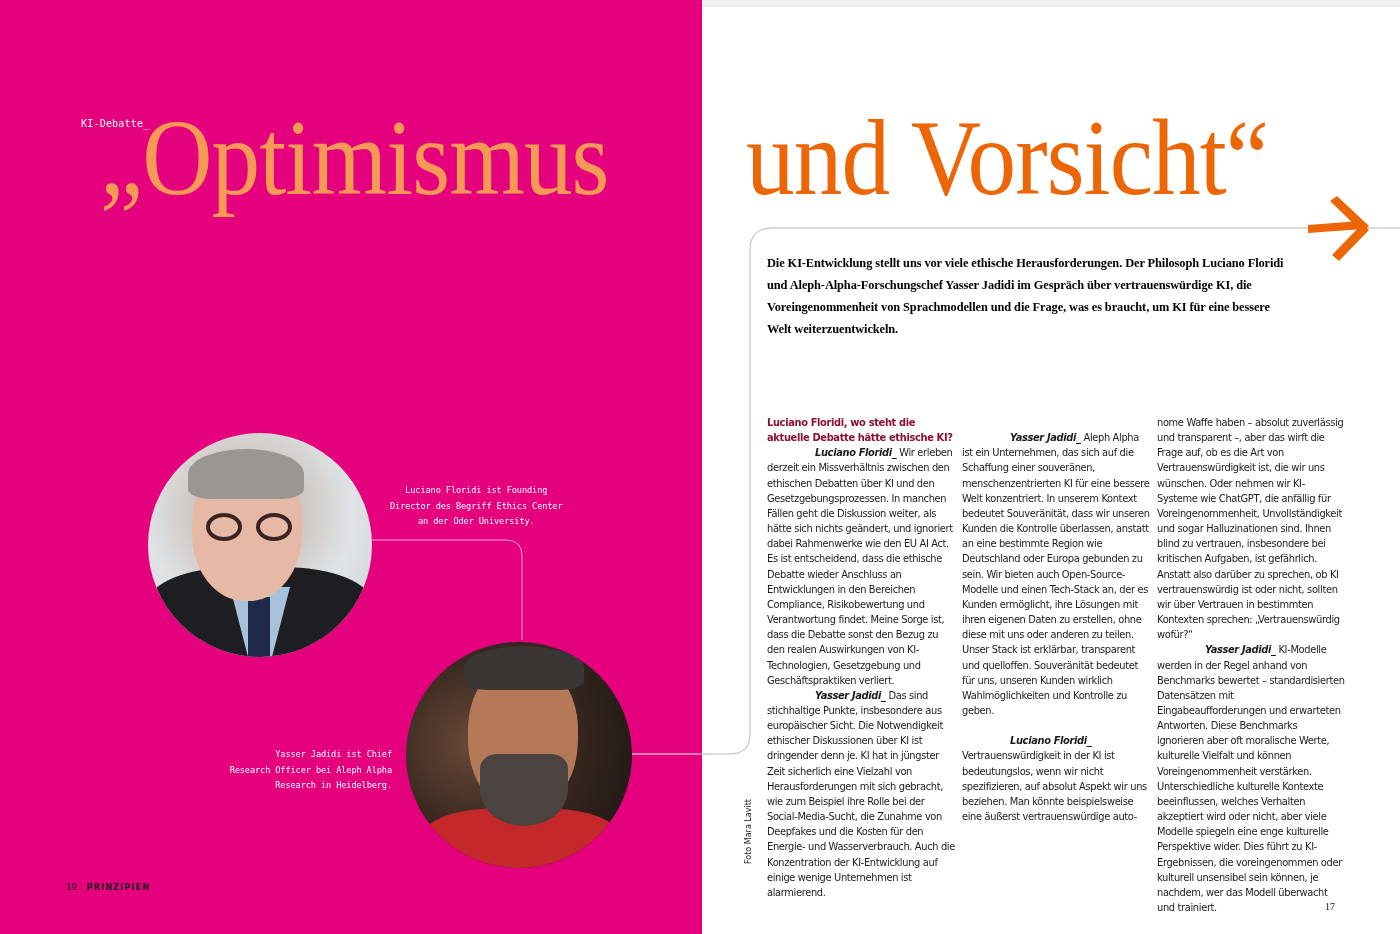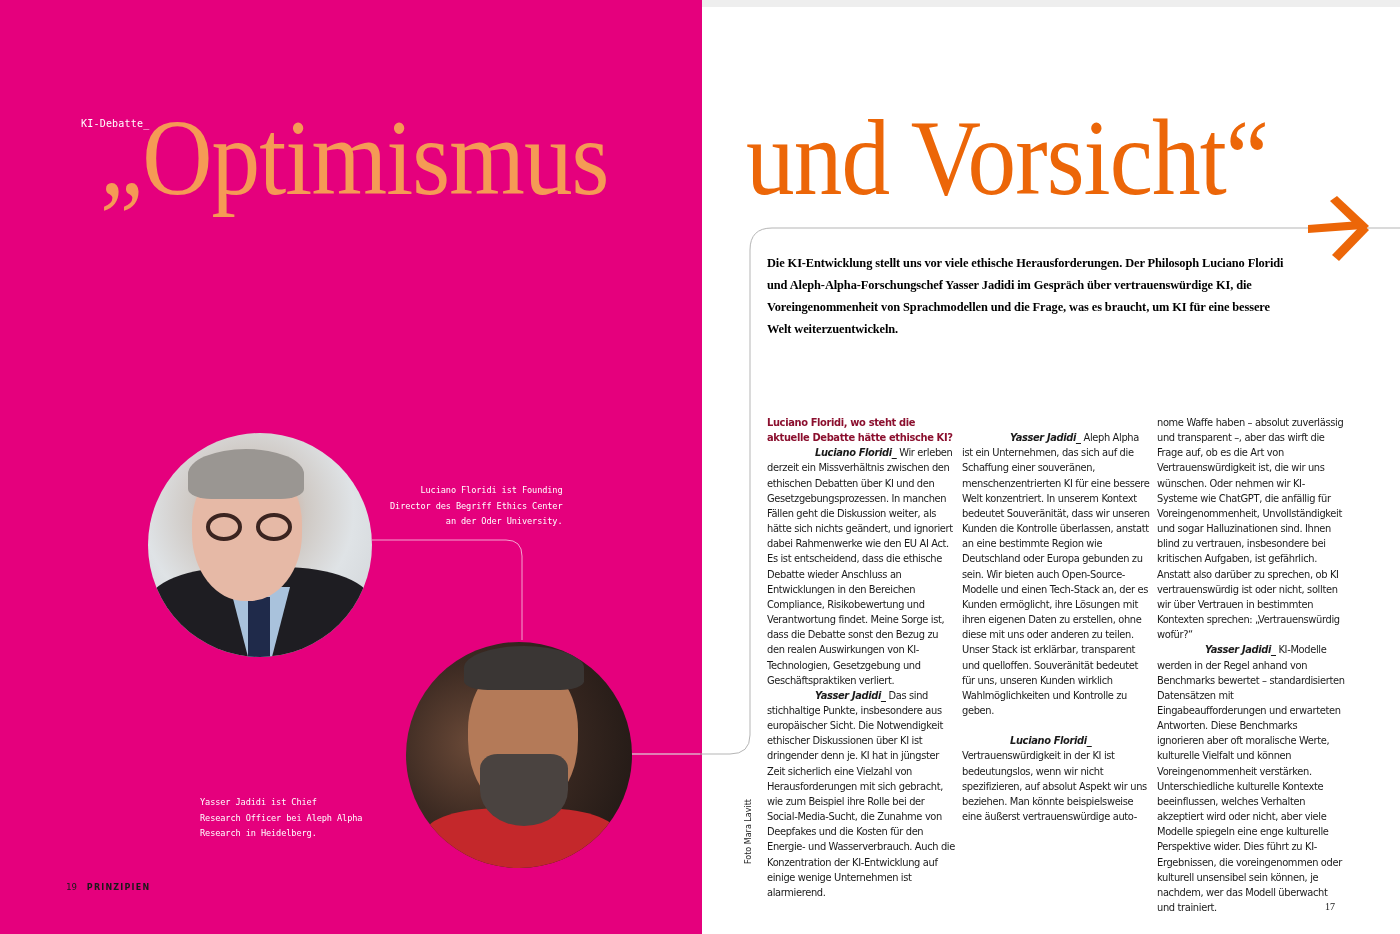--- a/index.html
+++ b/index.html
@@ -20,22 +20,22 @@
   .photo-floridi .face{position:absolute;left:44px;top:28px;width:110px;height:140px;background:#e6b9a6;border-radius:45% 45% 48% 48%;}
   .photo-floridi .hair{position:absolute;left:40px;top:16px;width:116px;height:50px;background:#9a9692;border-radius:50% 50% 20% 20%;}
   .photo-floridi .glasses{position:absolute;left:58px;top:80px;width:90px;height:28px;}
   .photo-floridi .glasses span{position:absolute;top:0;width:36px;height:28px;border:4px solid #3b2420;border-radius:50%;box-sizing:border-box;}
   .photo-jadidi{left:406px;top:642px;width:226px;height:226px;background:radial-gradient(circle at 30% 45%,#6b4a38 0%,#3c2a22 40%,#1a1412 100%);}
   .photo-jadidi .shirt{position:absolute;left:20px;bottom:0;width:190px;height:60px;background:#c4282b;border-radius:40% 40% 0 0;}
   .photo-jadidi .face{position:absolute;left:62px;top:20px;width:110px;height:150px;background:#b47a58;border-radius:45% 45% 48% 48%;}
   .photo-jadidi .hair{position:absolute;left:58px;top:4px;width:120px;height:44px;background:#3a3634;border-radius:50% 50% 20% 20%;}
   .photo-jadidi .beard{position:absolute;left:74px;top:112px;width:88px;height:72px;background:#4a4340;border-radius:20% 20% 50% 50%;}
   .caption{position:absolute;color:#fff;font-family:"DejaVu Sans Mono",monospace;font-size:8.6px;line-height:15.5px;letter-spacing:-0.1px;}
-  .caption-floridi{left:390px;top:483px;text-align:right;}
-  .caption-jadidi{left:200px;top:795px;width:192px;text-align:left;}
+  .caption-floridi{left:390px;top:483px;text-align:center;}
+  .caption-jadidi{left:200px;top:747px;width:192px;text-align:right;}
   .photo-credit{position:absolute;left:744px;top:864px;transform:rotate(-90deg);transform-origin:left top;font-size:8px;color:#222;font-family:"DejaVu Sans",sans-serif;white-space:nowrap;}
   .col{position:absolute;top:415px;width:188px;font-family:"DejaVu Sans",sans-serif;font-size:9.9px;line-height:15.15px;color:#1a1a1a;letter-spacing:-0.35px;}
   .col1{left:767px;}
   .col2{left:962px;}
   .col3{left:1157px;}
   .q{color:#8b0f2e;font-weight:bold;}
   .sp{font-weight:bold;font-style:italic;margin-left:48px;}
   .folio-left{position:absolute;left:66px;top:882px;font-family:"DejaVu Sans Mono",monospace;font-size:9px;color:#1a1a1a;}
   .folio-left .num{margin-right:10px;}
   .folio-left .sec{font-weight:bold;letter-spacing:1.2px;font-family:"DejaVu Sans",sans-serif;font-size:8px;}

